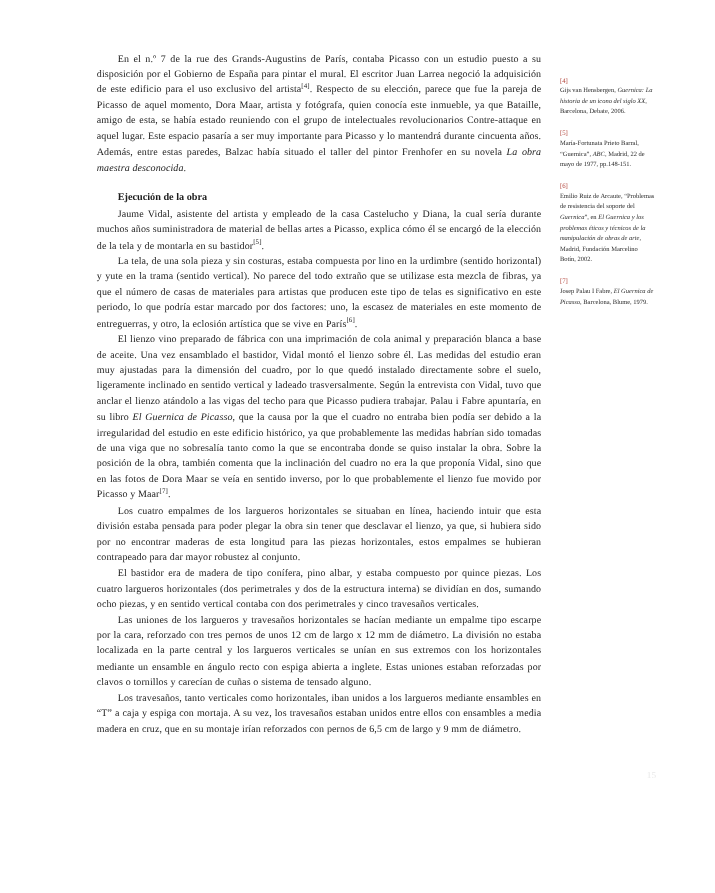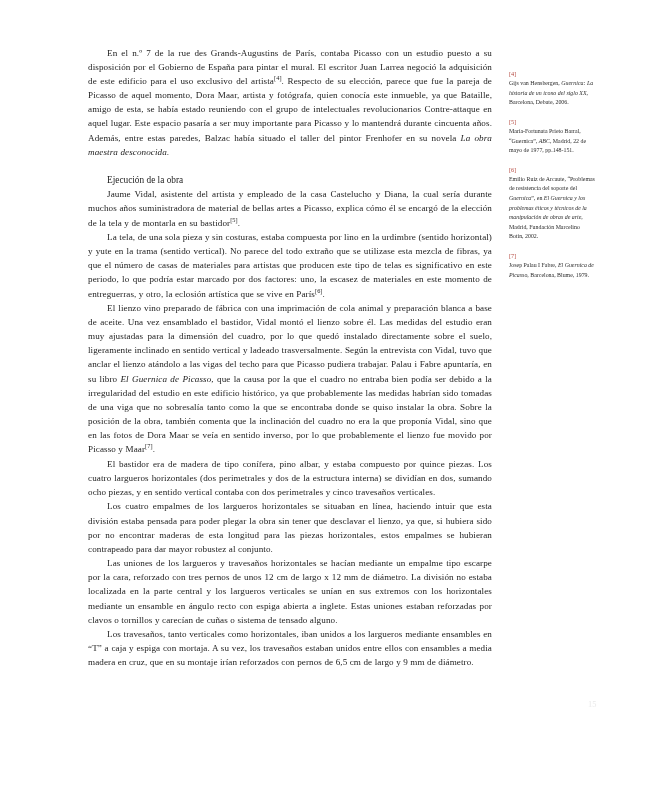--- a/index.html
+++ b/index.html
@@ -39,21 +39,21 @@
     text-align: justify;
     text-indent: 19px;
     letter-spacing: 0.01em;
     word-spacing: 0.01em;
     hyphens: none;
   }
 
   .section-heading {
     font-size: 9.3px;
     line-height: 14.1px;
-    font-weight: normal;
+    font-weight: bold;
     text-indent: 19px;
     margin: 14px 0 0 0;
     text-align: left;
   }
   .section-heading + .para { margin-top: 0.5px; }
 
   .it { font-style: italic; }
 
   sup.noteref {
     font-size: 6.3px;
@@ -106,23 +106,23 @@
     <p class="para"><span>En el n.º 7 de la rue des Grands-Augustins de París, contaba Picasso con un estudio puesto a su disposición por el Gobierno de España para pintar el mural. El escritor Juan Larrea negoció la adquisición de este edificio para el uso exclusivo del artista</span><sup class="noteref">[4]</sup><span>. Respecto de su elección, parece que fue la pareja de Picasso de aquel momento, Dora Maar, artista y fotógrafa, quien conocía este inmueble, ya que Bataille, amigo de esta, se había estado reuniendo con el grupo de intelectuales revolucionarios Contre-attaque en aquel lugar. Este espacio pasaría a ser muy importante para Picasso y lo mantendrá durante cincuenta años. Además, entre estas paredes, Balzac había situado el taller del pintor Frenhofer en su novela </span><span class="it">La obra maestra desconocida</span><span>.</span></p>
 
     <h2 class="section-heading">Ejecución de la obra</h2>
 
     <p class="para"><span>Jaume Vidal, asistente del artista y empleado de la casa Castelucho y Diana, la cual sería durante muchos años suministradora de material de bellas artes a Picasso, explica cómo él  se encargó de la elección de la tela y de montarla en su bastidor</span><sup class="noteref">[5]</sup><span>.</span></p>
 
     <p class="para"><span>La tela, de una sola pieza y sin costuras, estaba compuesta por lino en la urdimbre (sentido horizontal) y yute en la trama (sentido vertical). No parece del todo extraño que se utilizase esta mezcla de fibras, ya que el número de casas de materiales para artistas que producen este tipo de telas es significativo en este periodo, lo que podría estar marcado por dos factores: uno, la escasez de materiales en este momento de entreguerras, y otro, la eclosión artística que se vive en París</span><sup class="noteref">[6]</sup><span>.</span></p>
 
     <p class="para"><span>El lienzo vino preparado de fábrica con una imprimación de cola animal y preparación blanca a base de aceite. Una vez ensamblado el bastidor, Vidal montó el lienzo sobre él. Las medidas del estudio eran muy ajustadas para la dimensión del cuadro, por lo que quedó instalado directamente sobre el suelo, ligeramente inclinado en sentido vertical y ladeado trasversalmente. Según la entrevista con Vidal, tuvo que anclar el lienzo atándolo a las vigas del techo para que Picasso pudiera trabajar. Palau i Fabre apuntaría, en su libro </span><span class="it">El Guernica de Picasso</span><span>, que la causa por la que el cuadro no entraba bien podía ser debido a la irregularidad del estudio en este edificio histórico, ya que probablemente las medidas habrían sido tomadas de una viga que no sobresalía tanto como la que se encontraba donde se quiso instalar la obra. Sobre la posición de la obra, también comenta que la inclinación del cuadro no era la que proponía Vidal, sino que en las fotos de Dora Maar se veía en sentido inverso, por lo que probablemente el lienzo fue movido por Picasso y Maar</span><sup class="noteref">[7]</sup><span>.</span></p>
 
+    <p class="para">Los cuatro empalmes de los largueros horizontales se situaban en línea, haciendo intuir que esta división estaba pensada para poder plegar la obra sin tener que desclavar el lienzo, ya que, si hubiera sido por no encontrar maderas de esta longitud para las piezas horizontales, estos empalmes se hubieran contrapeado para dar mayor robustez al conjunto.</p>
+
     <p class="para">El bastidor era de madera de tipo conífera, pino albar, y estaba compuesto por quince piezas.  Los cuatro largueros horizontales (dos perimetrales y dos de la estructura interna) se dividían en dos, sumando ocho piezas, y en sentido vertical contaba con dos perimetrales y cinco travesaños verticales.</p>
-
-    <p class="para">Los cuatro empalmes de los largueros horizontales se situaban en línea, haciendo intuir que esta división estaba pensada para poder plegar la obra sin tener que desclavar el lienzo, ya que, si hubiera sido por no encontrar maderas de esta longitud para las piezas horizontales, estos empalmes se hubieran contrapeado para dar mayor robustez al conjunto.</p>
 
     <p class="para">Las uniones de los largueros y travesaños horizontales se hacían mediante un empalme tipo escarpe por la cara, reforzado con tres pernos de unos 12 cm de largo x 12 mm de diámetro. La división no estaba localizada en la parte central y los largueros verticales se unían en sus extremos con los horizontales mediante un ensamble en ángulo recto con espiga abierta a inglete. Estas uniones estaban reforzadas por clavos o tornillos y carecían de cuñas o sistema de tensado alguno.</p>
 
     <p class="para">Los travesaños, tanto verticales como horizontales, iban unidos a los largueros mediante ensambles en “T” a caja y espiga con mortaja. A su vez, los travesaños estaban unidos entre ellos con ensambles a media madera en cruz, que en su montaje irían reforzados con pernos de 6,5 cm de largo y 9 mm de diámetro.</p>
 
   </div>
 
   <div id="margin-notes">
 
     <div class="note">

